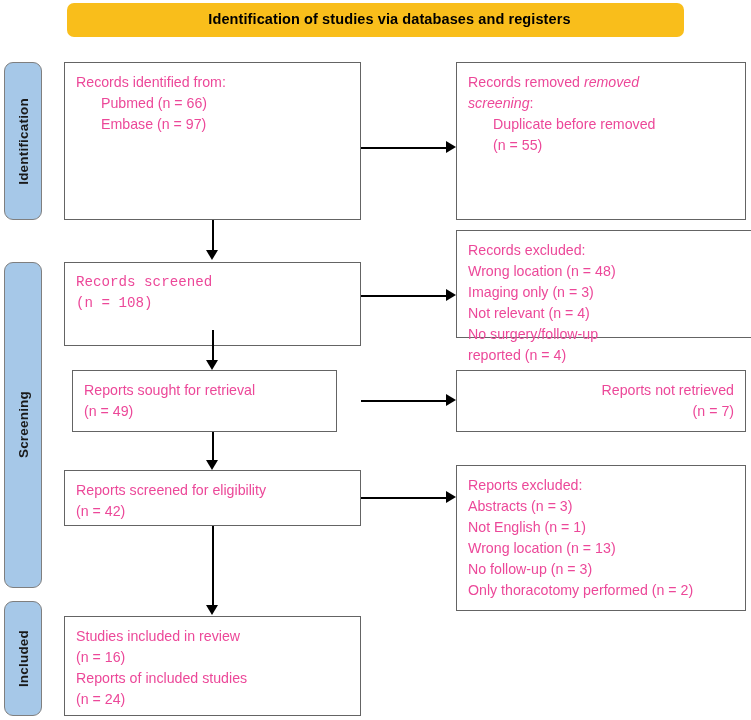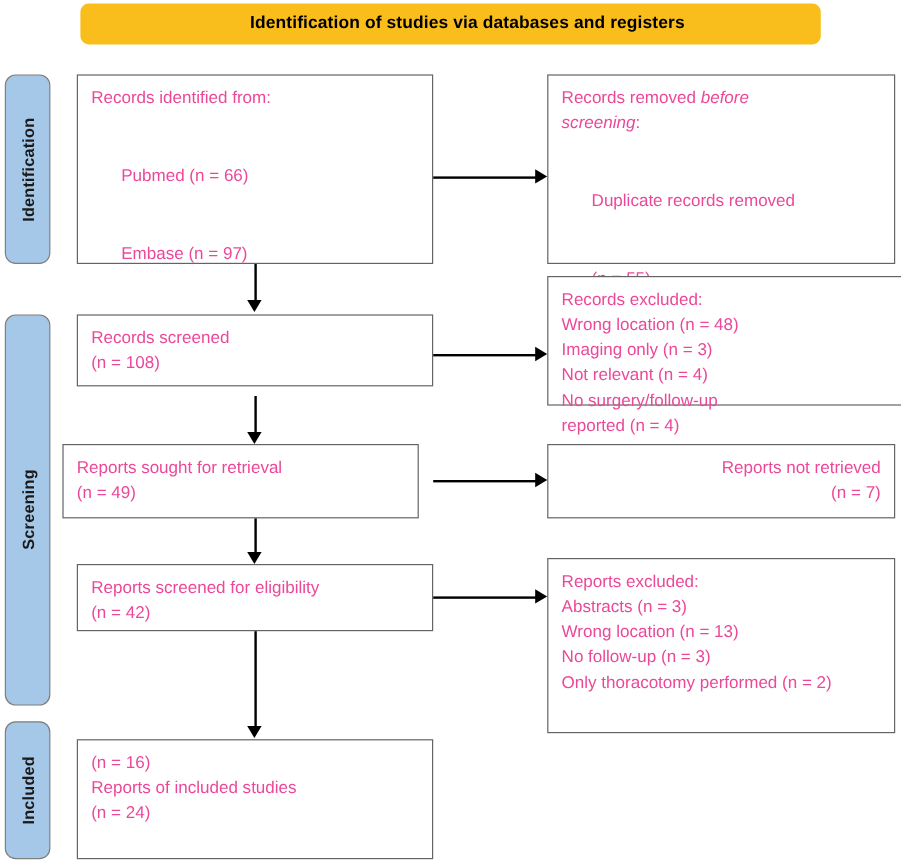--- a/index.html
+++ b/index.html
@@ -79,27 +79,27 @@
     border: 1.4px solid #646464;
     box-sizing: border-box;
     padding: 9px 11px 6px 11px;
   }
   .flow-box .line {
     font-size: 14.2px;
     line-height: 21px;
     color: #ec4899;
     white-space: pre;
   }
-  .flow-box .line.indent { padding-left: 25px; margin-top: 44px; }
+  .flow-box .line.indent { padding-left: 25px; }
   .flow-box .line em { font-style: italic; }
 
   
   #box-identified      { left: 64px;  top: 62px;  width: 297px; height: 158px; }
-  #box-screened        { left: 64px;  top: 262px; width: 297px; height: 60px;  }
-  #box-sought          { left: 52px;  top: 370px; width: 297px; height: 62px;  }
+  #box-screened        { left: 64px;  top: 262px; width: 297px; height: 84px; font-family: Liberation Mono, monospace;  }
+  #box-sought          { left: 72px;  top: 370px; width: 265px; height: 62px;  }
   #box-assessed        { left: 64px;  top: 470px; width: 297px; height: 56px;  }
   #box-included        { left: 64px;  top: 616px; width: 297px; height: 100px; }
 
   
   #box-removed         { left: 456px; top: 62px;  width: 290px; height: 158px; }
   #box-records-excl    { left: 456px; top: 230px; width: 316px; height: 108px; }
   #box-not-retrieved   { left: 456px; top: 370px; width: 290px; height: 62px; text-align: right;  }
   #box-reports-excl    { left: 456px; top: 465px; width: 290px; height: 146px; }
 
   
@@ -164,23 +164,23 @@
     <span class="stage-tab-label">Included</span>
   </div>
 
   <div class="flow-box" id="box-identified">
     <div class="line">Records identified from:</div>
     <div class="line indent">Pubmed (n = 66)</div>
     <div class="line indent">Embase (n = 97)</div>
   </div>
 
   <div class="flow-box" id="box-removed">
-    <div class="line"><span>Records removed </span><em>before</em></div>
+    <div class="line"><span>Records removed </span><em>removed</em></div>
     <div class="line"><em>screening</em><span>:</span></div>
-    <div class="line indent">Duplicate records removed</div>
+    <div class="line indent">Duplicate before removed</div>
     <div class="line indent">(n = 55)</div>
   </div>
 
   <div class="flow-box" id="box-screened">
     <div class="line">Records screened</div>
     <div class="line">(n = 108)</div>
   </div>
 
   <div class="flow-box" id="box-records-excl">
     <div class="line">Records excluded:</div>
@@ -202,26 +202,28 @@
   </div>
 
   <div class="flow-box" id="box-assessed">
     <div class="line">Reports screened for eligibility</div>
     <div class="line">(n = 42)</div>
   </div>
 
   <div class="flow-box" id="box-reports-excl">
     <div class="line">Reports excluded:</div>
     <div class="line">Abstracts (n = 3)</div>
+    <div class="line">Not English (n = 1)</div>
     <div class="line">Wrong location (n = 13)</div>
     <div class="line">No follow-up (n = 3)</div>
     <div class="line">Only thoracotomy performed (n = 2)</div>
   </div>
 
   <div class="flow-box" id="box-included">
+    <div class="line">Studies included in review</div>
     <div class="line">(n = 16)</div>
     <div class="line">Reports of included studies</div>
     <div class="line">(n = 24)</div>
   </div>
 
   <div class="conn-line v-line" id="v1"></div>
   <div class="arrow-down" id="a1"></div>
   <div class="conn-line v-line" id="v2"></div>
   <div class="arrow-down" id="a2"></div>
   <div class="conn-line v-line" id="v3"></div>

